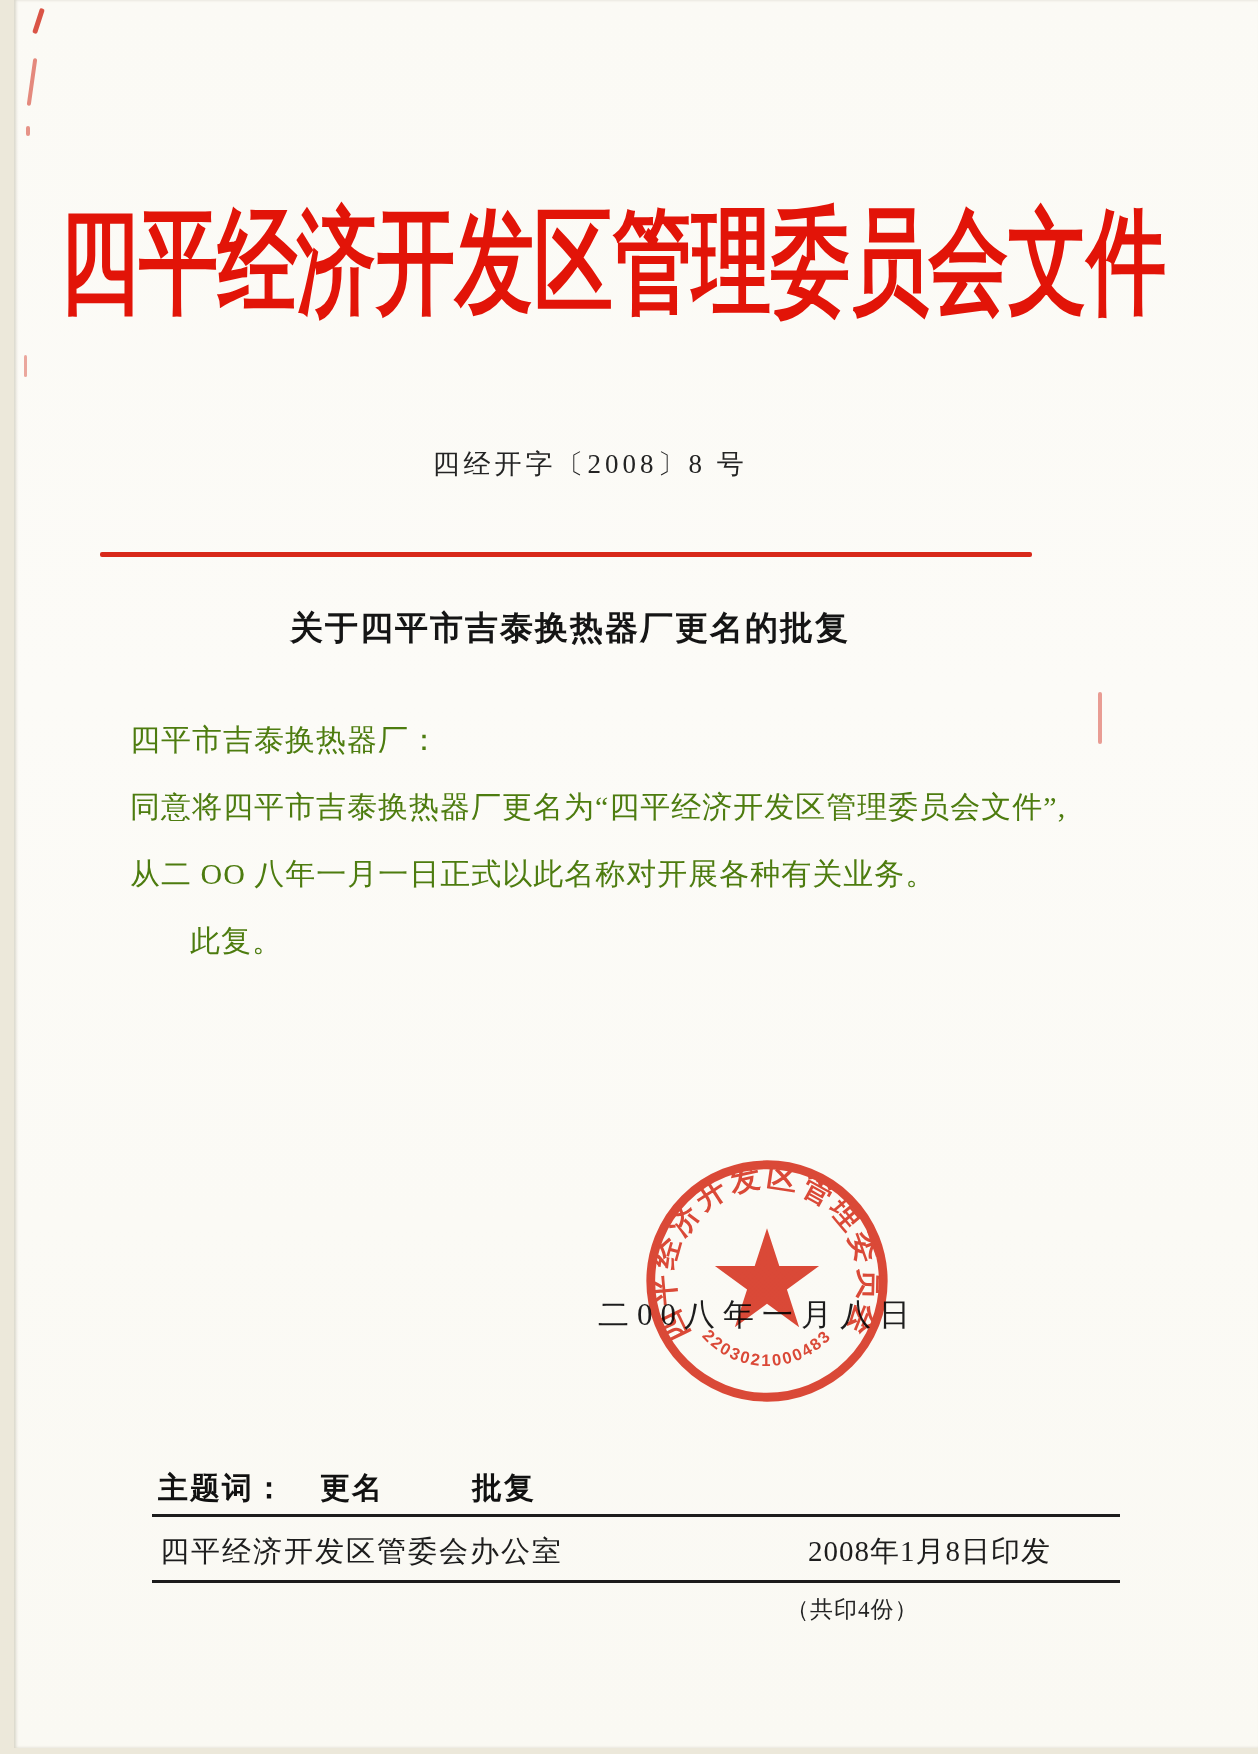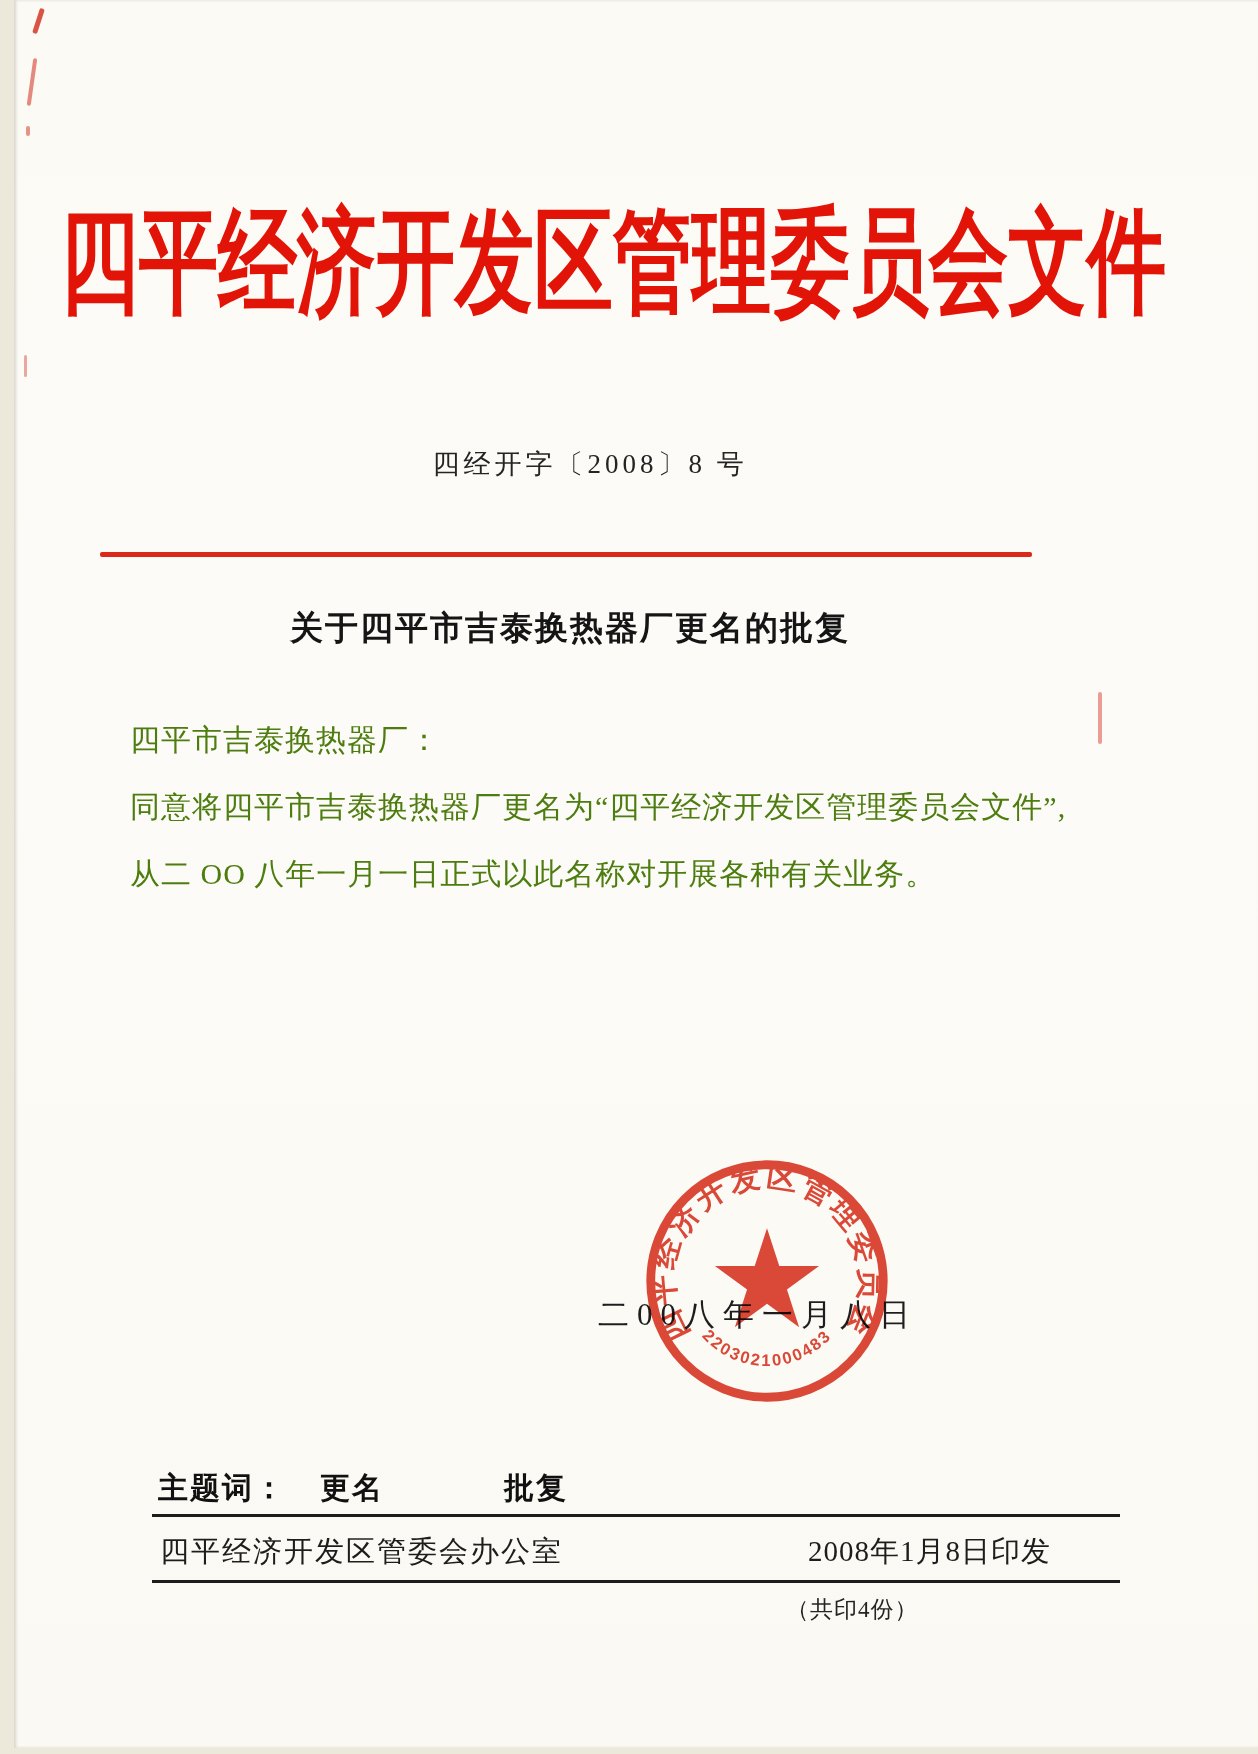--- a/index.html
+++ b/index.html
@@ -58,21 +58,21 @@
     position:absolute;left:640px;top:1154px;width:254px;height:254px;
     mix-blend-mode:multiply;opacity:.92;
   }
   .keywords-row{
     position:absolute;left:158px;top:1468px;
     font-size:30px;font-weight:700;color:#111;
     font-family:"Liberation Sans","DejaVu Sans",sans-serif;
     letter-spacing:2px;white-space:nowrap;
   }
   .kw-item1{margin-left:34px;font-family:Liberation Serif, serif;}
-  .kw-item2{margin-left:120px;}
+  .kw-item2{margin-left:88px;}
   .black-rule{position:absolute;left:152px;width:968px;height:3px;background:#1c1c1c;}
   .rule1{top:1514px;}
   .rule2{top:1580px;}
   .footer-office{
     position:absolute;left:160px;top:1532px;
     font-size:29px;color:#1d1d1d;letter-spacing:2px;white-space:nowrap;
   }
   .footer-date{
     position:absolute;left:808px;top:1532px;
     font-size:29px;color:#1d1d1d;letter-spacing:1px;white-space:nowrap;
@@ -98,20 +98,21 @@
 <div class="doc-number">四经开字〔2008〕8 号</div>
 
 <div class="red-rule"></div>
 
 <div class="doc-title">关于四平市吉泰换热器厂更名的批复</div>
 
 <div class="body-block">
   <div class="body-line">四平市吉泰换热器厂：</div>
   <div class="body-line">同意将四平市吉泰换热器厂更名为“四平经济开发区管理委员会文件”,</div>
   <div class="body-line">从二 OO 八年一月一日正式以此名称对开展各种有关业务。</div>
+  <div class="body-line indent">此复。</div>
 </div>
 
 <div class="date-line">二00八年一月八日</div>
 
 <svg class="stamp" viewBox="0 0 260 260" aria-hidden="true">
   <defs>
     <path id="arcTop" d="M 51.4 185.1 A 96 96 0 1 1 208.6 185.1" fill="none"></path>
     <path id="arcBottom" d="M 62 185 A 88 88 0 0 0 198 185" fill="none"></path>
   </defs>
   <circle cx="130" cy="130" r="119" fill="none" stroke="#dc3a28" stroke-width="9"></circle>

